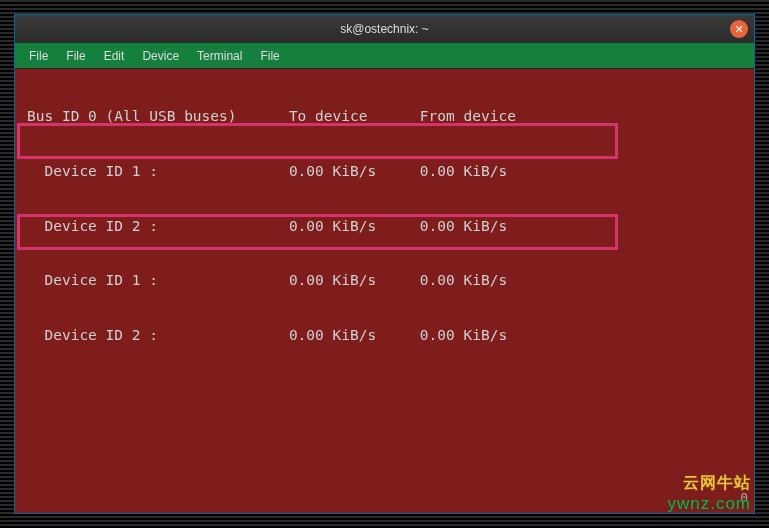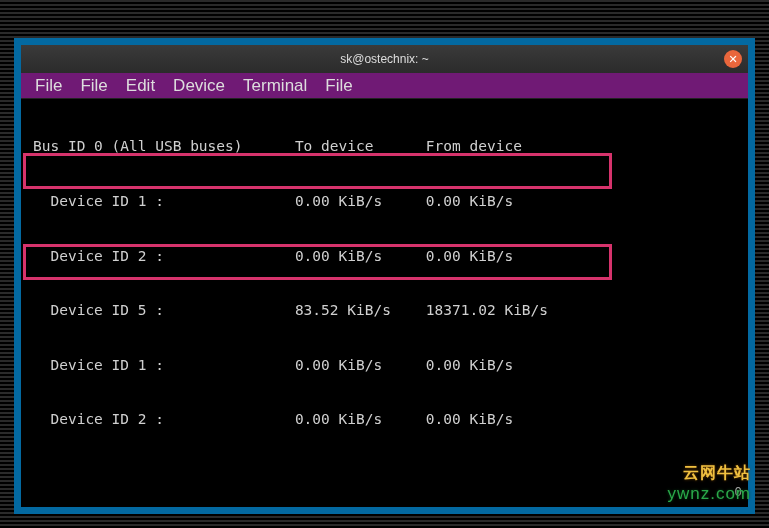--- a/index.html
+++ b/index.html
@@ -20,24 +20,23 @@
         #2a2a2a 2px, #2a2a2a 4px
       );
     }
     .window {
       position: absolute;
       left: 14px;
       top: 14px;
       right: 14px;
       bottom: 14px;
       background: #2d0922;
-      border: 7px solid #0369a1;
+      border: 1px solid #0369a1;
       display: flex;
       flex-direction: column;
-      margin-top: 24px;
     }
     .titlebar {
       height: 28px;
       background: linear-gradient(#3a3a3a, #2b2b2b);
       display: flex;
       align-items: center;
       justify-content: center;
       position: relative;
       color: #ddd;
       font-size: 12px;
@@ -54,36 +53,36 @@
       display: flex;
       align-items: center;
       justify-content: center;
       color: #fff;
       font-size: 11px;
       line-height: 1;
       cursor: pointer;
     }
     .menubar {
       height: 26px;
-      background: #701a75;
+      background: #15803d;
       display: flex;
       align-items: center;
       padding: 0 6px;
       gap: 2px;
       color: #ddd;
-      font-size: 17px;
+      font-size: 12px;
       border-bottom: 1px solid #222;
     }
     .menu-item {
       padding: 2px 8px;
       cursor: pointer;
     }
     .terminal {
       flex: 1;
-      background: #000000;
+      background: #7f1d1d;
       color: #d0d0d0;
       font-family: "DejaVu Sans Mono", "Liberation Mono", Consolas, monospace;
       font-size: 14.5px;
       line-height: 18.2px;
       padding: 2px 0 0 12px;
       position: relative;
       white-space: pre;
       overflow: hidden;
     }
     .line { height: 18.2px; }
@@ -100,21 +99,21 @@
       position: absolute;
       right: 6px;
       bottom: 6px;
       color: #aaa;
       font-family: monospace;
       font-size: 13px;
     }
     .watermark {
       position: absolute;
       right: 18px;
-      bottom: 24px;
+      bottom: 14px;
       text-align: right;
       pointer-events: none;
     }
     .wm-top {
       color: #f0c040;
       font-weight: 700;
       font-size: 16px;
       letter-spacing: 1px;
       text-shadow: 0 0 3px #704000;
     }
@@ -146,21 +145,20 @@
     <span class="menu-item">Edit</span>
     <span class="menu-item">Device</span>
     <span class="menu-item">Terminal</span>
     <span class="menu-item">File</span>
   </div>
 
   <div class="terminal">
     <div class="line">Bus ID 0 (All USB buses)      To device      From device</div>
     <div class="line">  Device ID 1 :               0.00 KiB/s     0.00 KiB/s</div>
     <div class="line">  Device ID 2 :               0.00 KiB/s     0.00 KiB/s</div>
-    <div class="line">  Device ID 5 :               83.52 KiB/s    18371.02 KiB/s</div>
     <div class="line">  Device ID 1 :               0.00 KiB/s     0.00 KiB/s</div>
     <div class="line">  Device ID 2 :               0.00 KiB/s     0.00 KiB/s</div>
     
     
     
     
     
     
     
     

